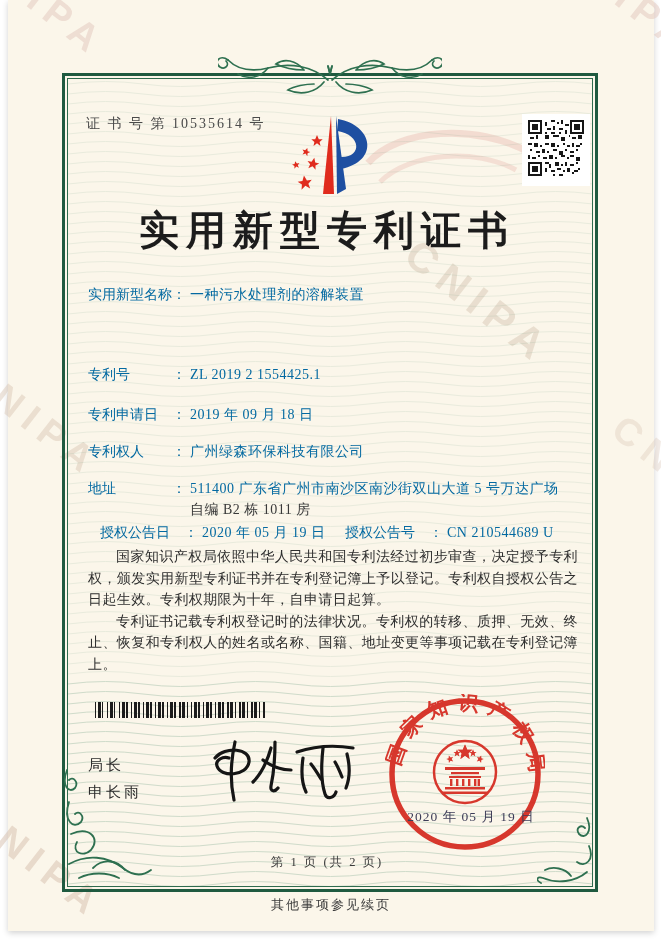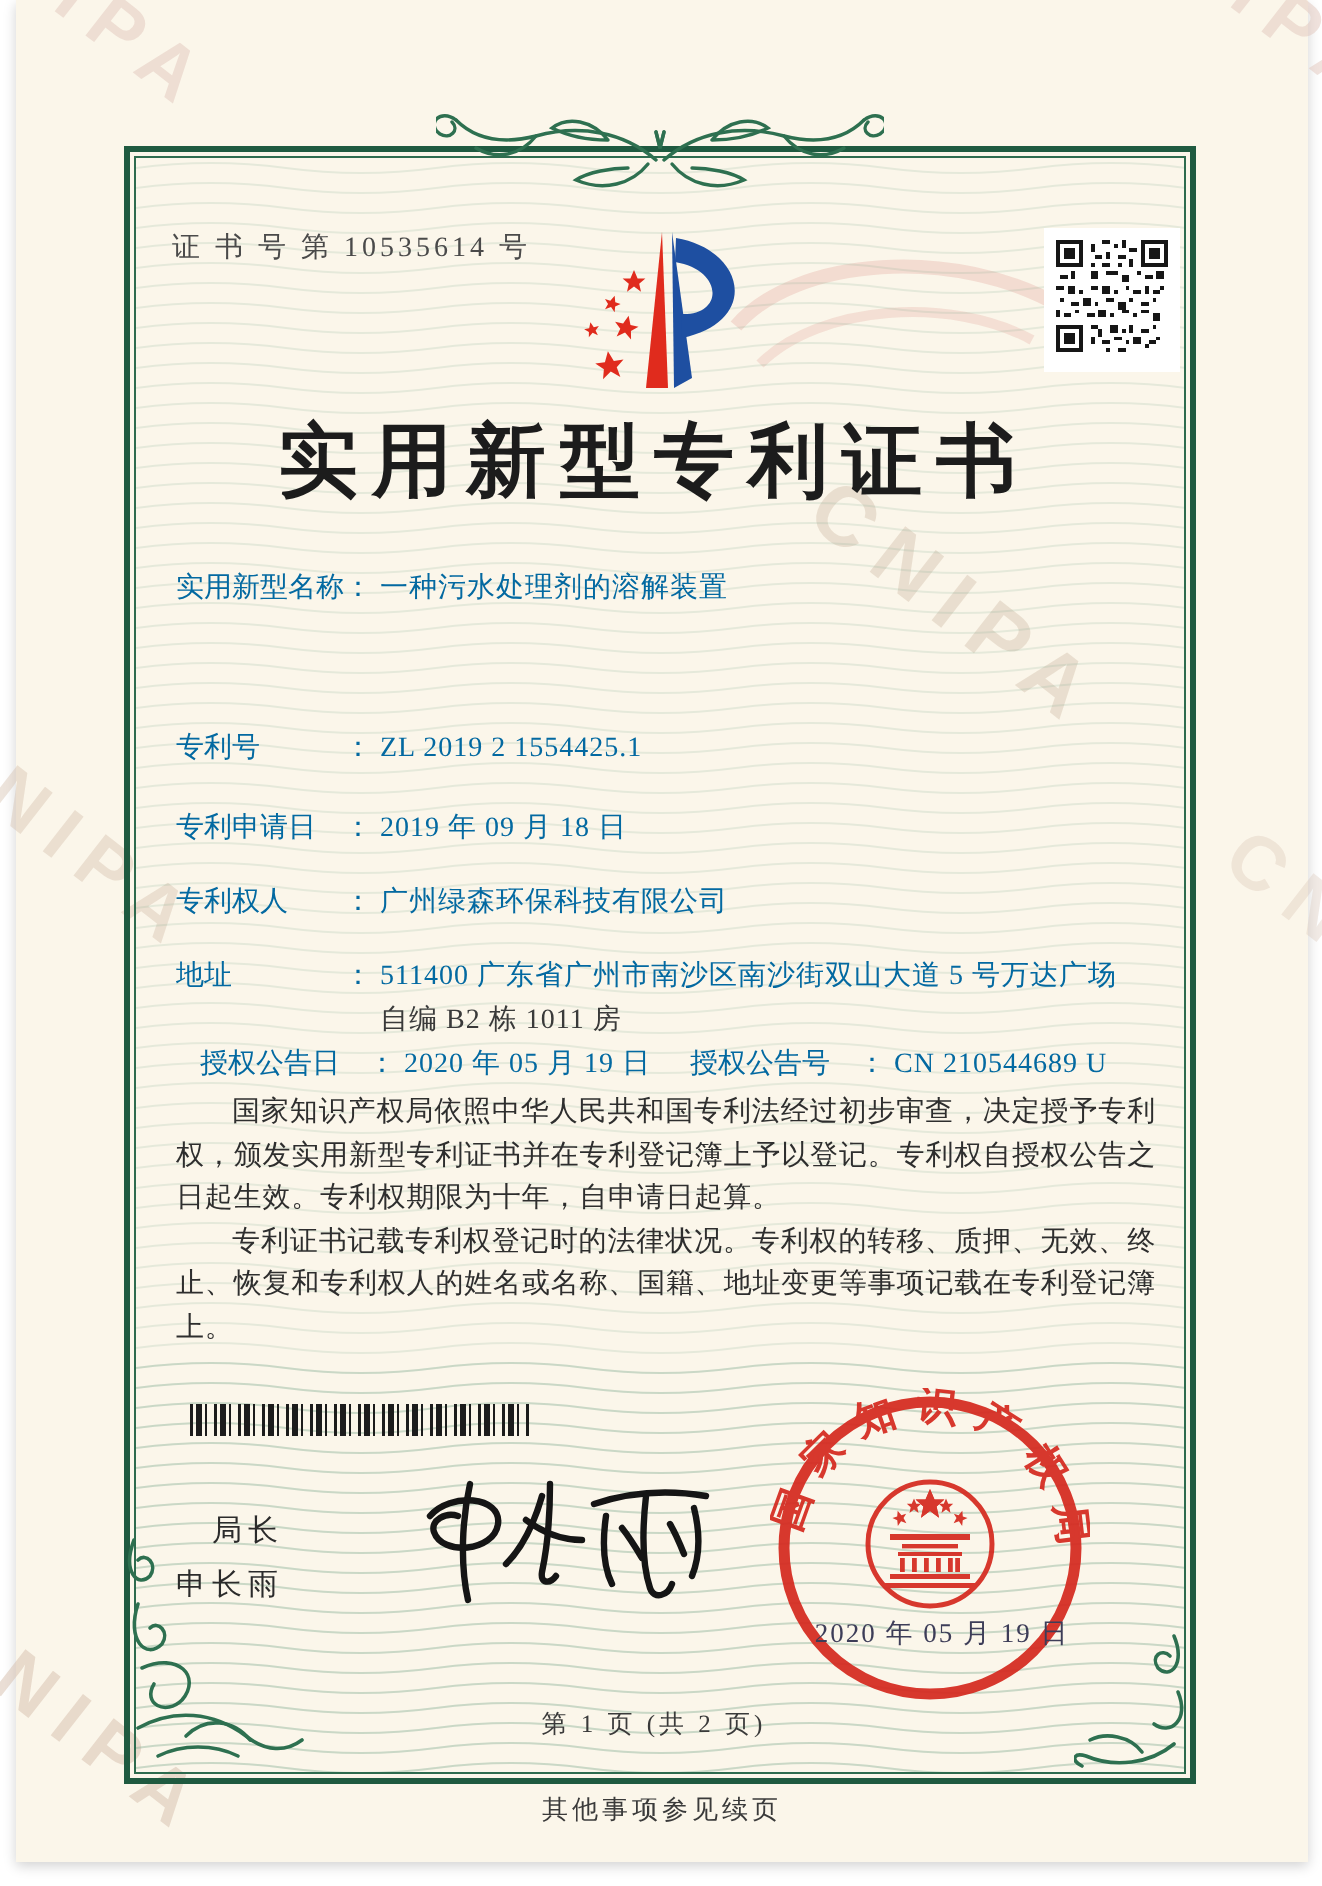--- a/index.html
+++ b/index.html
@@ -164,21 +164,21 @@
     <span class="flabel">授权公告号</span><span class="fcolon">：</span><span class="fvalue">CN 210544689 U</span>
   </div>
 
   <div class="abs paras">
     <p>国家知识产权局依照中华人民共和国专利法经过初步审查，决定授予专利权，颁发实用新型专利证书并在专利登记簿上予以登记。专利权自授权公告之日起生效。专利权期限为十年，自申请日起算。</p>
     <p>专利证书记载专利权登记时的法律状况。专利权的转移、质押、无效、终止、恢复和专利权人的姓名或名称、国籍、地址变更等事项记载在专利登记簿上。</p>
   </div>
 
   <div class="abs barcode"></div>
 
-  <div class="abs director" style="top:756px;margin-left:18px;">局长</div>
+  <div class="abs director" style="top:756px;">局长</div>
   <div class="abs director" style="top:783px;">申长雨</div>
 
   <svg class="abs" style="left:205px;top:738px;" width="155" height="70" viewBox="0 0 155 70">
     <g fill="none" stroke="#151515" stroke-width="3.2" stroke-linecap="round">
       <path d="M30 4 C26 22 25 44 29 62"></path>
       <path d="M10 20 C20 8 46 10 44 24 C42 38 16 40 12 28 C10 22 18 18 24 20"></path>
       <path d="M66 10 C62 24 56 36 48 44"></path>
       <path d="M58 22 C66 28 76 32 86 32"></path>
       <path d="M70 4 C70 20 69 34 66 48 C65 54 70 54 73 50"></path>
       <path d="M92 14 C110 8 130 7 148 10"></path>

